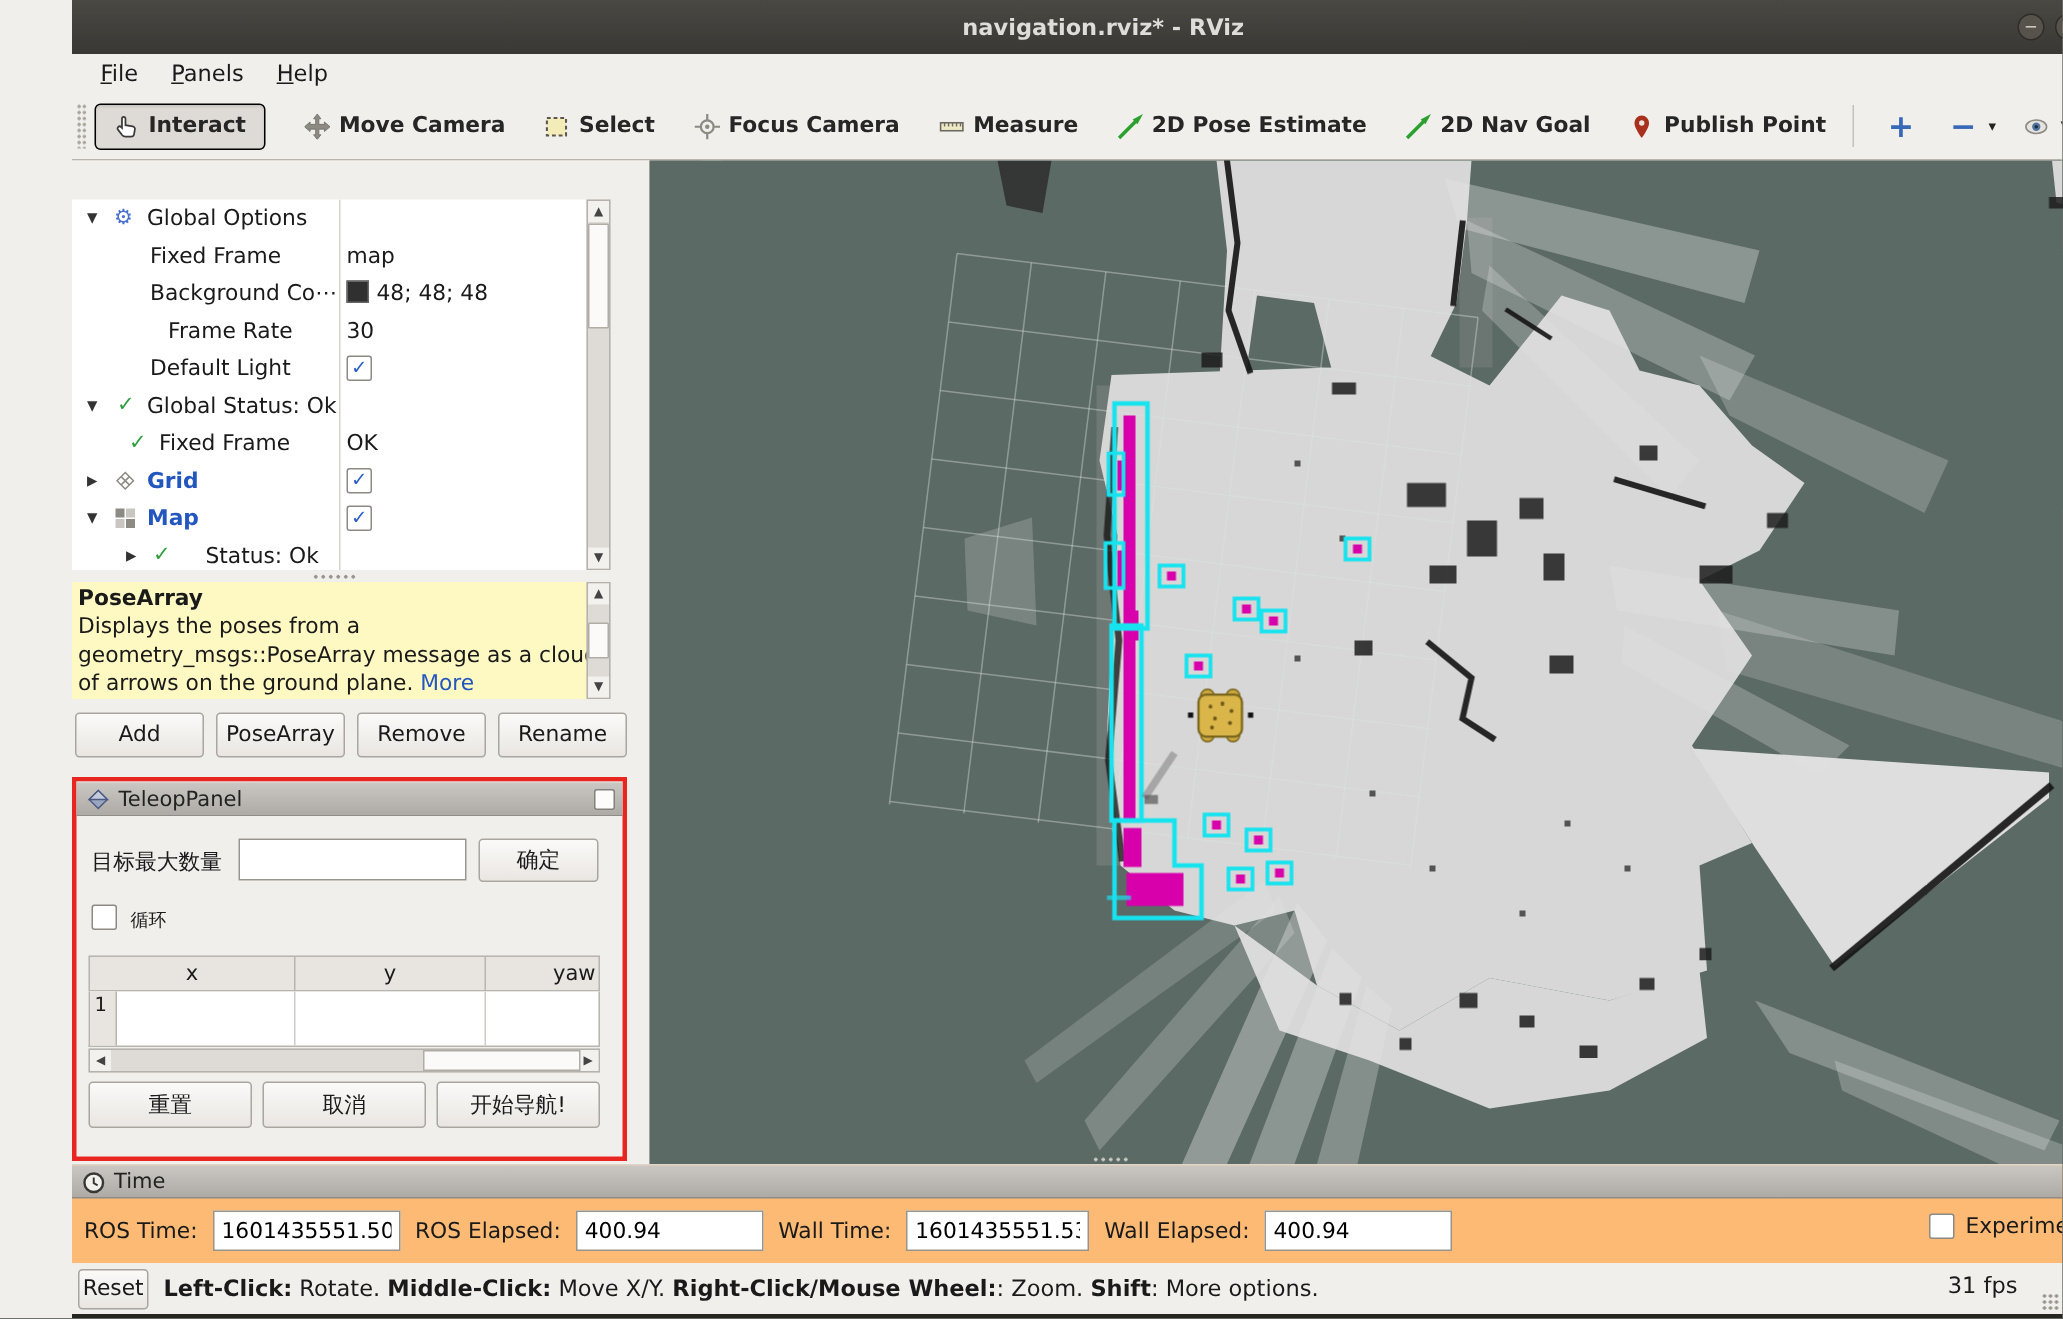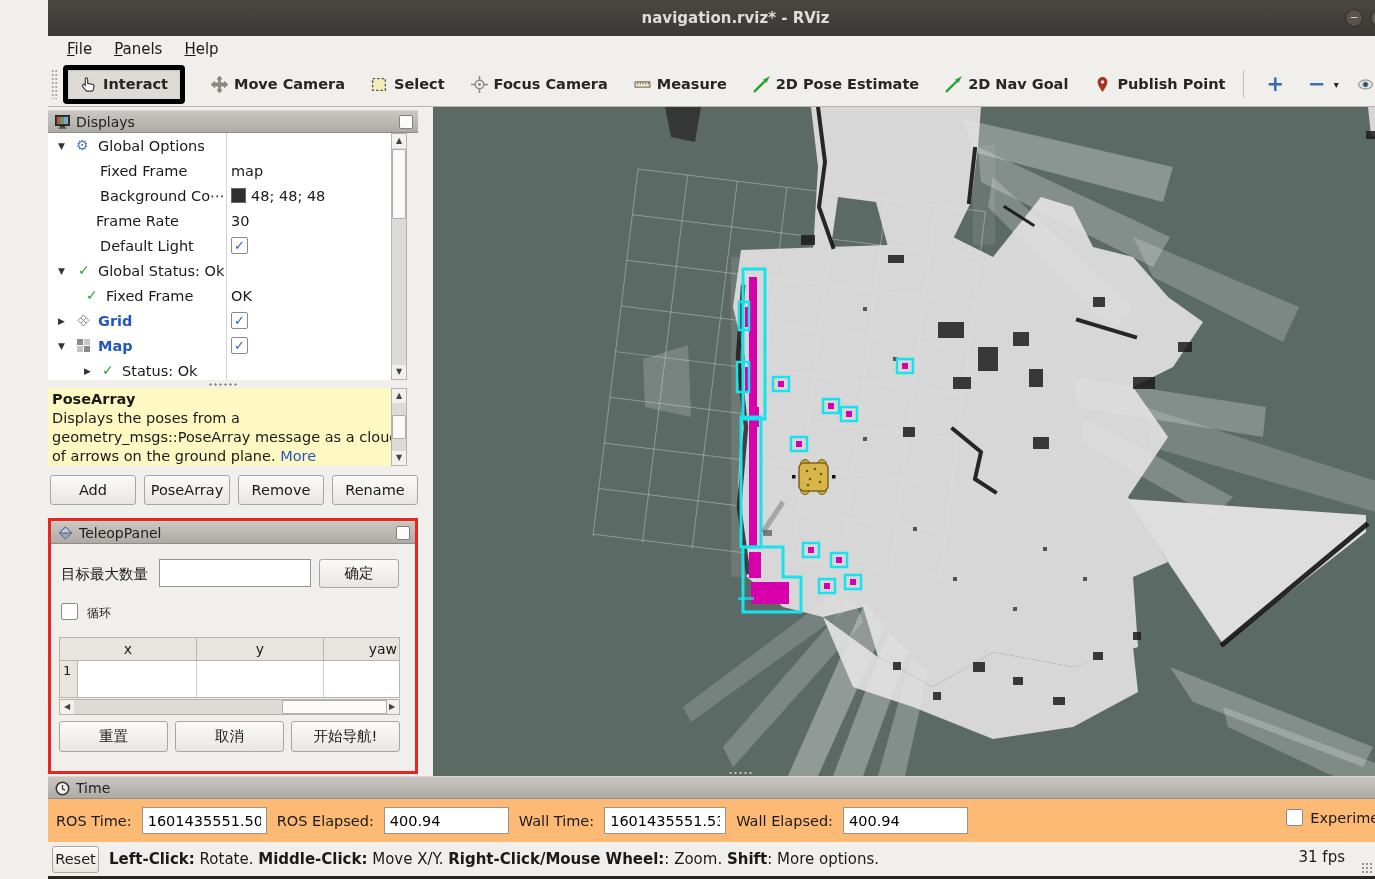--- a/index.html
+++ b/index.html
@@ -21,21 +21,21 @@
   .menubar { left:0; top:36px; width:1375px; height:26px; background:#f1efeb; display:flex; align-items:center; padding-left:10px; gap:4px; }
   .menu-item { padding:2px 9px; font-size:15px; }
   .menu-item u { text-decoration:underline; }
 
   
   .toolbar { left:0; top:62px; width:1375px; height:45px; background:#f1efeb; border-bottom:1px solid #b8b4ae;
     display:flex; align-items:center; }
   .tb-handle { width:7px; height:30px; margin-left:3px;
     background-image:radial-gradient(circle, #a9a49d 1px, transparent 1.2px); background-size:3.5px 4px; }
   .tool { display:flex; align-items:center; gap:6px; font-size:14.5px; font-weight:600; color:#262626; white-space:nowrap; }
-  .tool.btn-active { background:#dedad5; border:5px solid #000000; border-radius:4px; padding:6px 12px; margin-left:5px;
+  .tool.btn-active { background:#dedad5; border:1px solid #000000; border-radius:4px; padding:6px 12px; margin-left:5px;
     box-shadow:inset 0 1px 2px rgba(0,0,0,.12); }
   .tool.flat { padding:6px 0; margin-left:26px; }
   .tb-sep { width:1px; height:28px; background:#c4c0ba; margin:0 12px 0 18px; }
   .tb-zoom { color:#3868b8; font-size:21px; font-weight:bold; line-height:20px; }
   .tb-dd { color:#222; font-size:10px; align-self:flex-end; margin:0 0 4px 2px; }
   .ticon { display:inline-block; width:17px; height:17px; flex:none; }
 
   
   .leftpanel { left:0; top:107px; width:385px; height:669px; background:#f1efeb; }
   .panel-hdr { position:absolute; height:23px; background:linear-gradient(#cac6c2,#aeaaa6);
@@ -238,54 +238,40 @@
             <circle cx="8" cy="8" r="2.6" fill="#51749c"></circle>
             <circle cx="8" cy="8" r="1.1" fill="#1d2f42"></circle>
           </svg>
       </span>
       <span class="tb-dd">▾</span>
     </div>
   </div>
 
   <div class="abs leftpanel">
 
-    <div class="panel-hdr" style="left:0; top:3px; width:370px;">
-      <span class="ph-icon">
-        <svg viewBox="0 0 15 14" width="15" height="14">
-            <rect x="0.5" y="0.5" width="14" height="10" fill="#3a3834" stroke="#222"></rect>
-            <rect x="2" y="2" width="11" height="7" fill="#7fa8c9"></rect>
-            <rect x="2" y="2" width="3.6" height="7" fill="#b05a4a"></rect>
-            <rect x="5.6" y="2" width="3.6" height="7" fill="#6a9a5c"></rect>
-            <rect x="5" y="11" width="5" height="1.6" fill="#3a3834"></rect>
-            <rect x="3.5" y="12.6" width="8" height="1" fill="#3a3834"></rect>
-          </svg>
-      </span>
-      <span>Displays</span>
-      <span class="float-btn"></span>
-    </div>
 
     <div class="tree">
       <div class="tree-colsep"></div>
 
       <div class="trow">
         <span class="texp" style="left:10px">▼</span>
         <span class="tic gear" style="left:28px">⚙</span>
         <span class="tlabel" style="left:50px">Global Options</span>
       </div>
       <div class="trow">
         <span class="tlabel" style="left:52px">Fixed Frame</span>
         <span class="tval"></span>
         <span class="tval">map</span>
       </div>
       <div class="trow">
         <span class="tlabel" style="left:52px">Background Co⋯</span>
         <span class="tval"><span class="swatch"></span><span>48; 48; 48</span></span>
       </div>
       <div class="trow">
-        <span class="tlabel" style="left:48px">Frame Rate</span>
+        <span class="tlabel" style="left:64px">Frame Rate</span>
         <span class="tval">30</span>
       </div>
       <div class="trow">
         <span class="tlabel" style="left:52px">Default Light</span>
         <span class="tval"><span class="cb">✓</span></span>
       </div>
       <div class="trow">
         <span class="texp" style="left:10px">▼</span>
         <span class="tic green-check" style="left:30px">✓</span>
         <span class="tlabel" style="left:50px">Global Status: Ok</span>
@@ -315,21 +301,21 @@
               <rect x="8" y="1" width="6" height="6" fill="#c9c6c1"></rect>
               <rect x="1" y="8" width="6" height="6" fill="#c9c6c1"></rect>
             </svg>
         </span>
         <span class="tlabel blue-bold" style="left:50px">Map</span>
         <span class="tval"><span class="cb">✓</span></span>
       </div>
       <div class="trow">
         <span class="texp" style="left:36px">▶</span>
         <span class="tic green-check" style="left:54px">✓</span>
-        <span class="tlabel" style="left:74px">Status: Ok</span>
+        <span class="tlabel" style="left:89px">Status: Ok</span>
       </div>
     </div>
 
     <div class="vscroll" style="left:343px; top:26px; height:247px;">
       <span class="arr up">▲</span>
       <span class="arr dn">▼</span>
       <span class="vthumb" style="top:15px; height:70px;"></span>
     </div>
 
     <div class="hsplit-dots" style="left:160px; top:275px;"></div>

